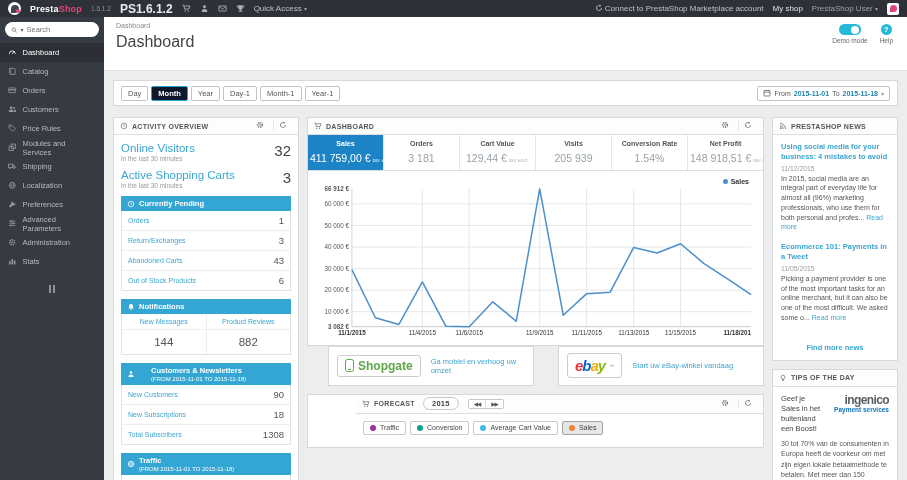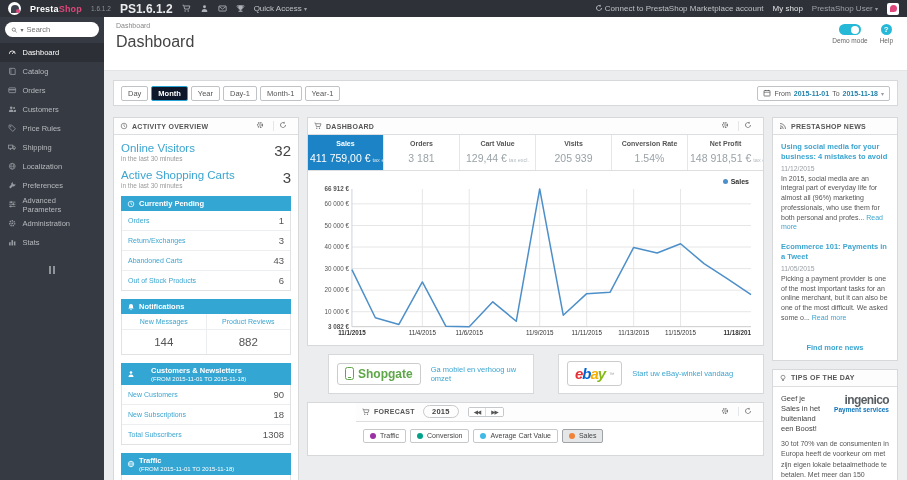--- a/index.html
+++ b/index.html
@@ -107,21 +107,21 @@
   .kpi .ks{font-size:5.5px;margin-left:2px;color:#b2babe;}
   .kpi.active{background:#1c84c6;}
   .kpi.active .kl,.kpi.active .kv{color:#fff;}
   .kpi.active .ks{color:#cfe4f2;}
   .chart-wrap{position:relative;padding:4px 2px 2px;}
   .chart-wrap svg{display:block;width:100%;}
   .chart-legend{position:absolute;top:7px;right:14px;font-size:7px;color:#333;font-weight:bold;display:flex;align-items:center;gap:3px;cursor:pointer;}
   .chart-legend .dot{width:5px;height:5px;border-radius:50%;display:inline-block;}
 
   
-  .mod-row{display:flex;gap:24px;margin-top:8px;padding-left:21px;}
+  .mod-row{display:flex;gap:24px;margin-top:0;padding-left:21px;}
   .mod-card{flex:1;min-width:0;height:40px;display:flex;align-items:center;gap:10px;padding:0 8px;}
   .logo-box{border:1px solid #ccc;border-radius:3px;padding:3px 7px;display:flex;align-items:center;gap:4px;flex:none;}
   .shopgate-txt{color:#5fa648;font-size:12px;font-weight:bold;}
   .phone{width:9px;height:13px;border:1.5px solid #5fa648;border-radius:2.5px;position:relative;}
   .phone i{position:absolute;left:2px;bottom:1px;width:3px;height:1.5px;background:#5fa648;}
   .ebay-txt{font-size:15px;font-weight:bold;letter-spacing:-1px;font-style:italic;}
   .tm{font-size:5px;color:#999;vertical-align:super;}
   .mod-link{color:#3ca5d0;font-size:7.5px;cursor:pointer;}
 
   
@@ -336,20 +336,26 @@
           <span><svg class="ic">
               <use href="#i-users"></use>
             </svg></span>
           <span class="nav-label">Customers</span>
         </div>
         <div class="nav-item">
           <span><svg class="ic">
               <use href="#i-tag"></use>
             </svg></span>
           <span class="nav-label">Price Rules</span>
+        </div>
+        <div class="nav-item">
+          <span><svg class="ic">
+              <use href="#i-modules"></use>
+            </svg></span>
+          <span class="nav-label">Modules and Services</span>
         </div>
         <div class="nav-item">
           <span><svg class="ic">
               <use href="#i-truck"></use>
             </svg></span>
           <span class="nav-label">Shipping</span>
         </div>
         <div class="nav-item">
           <span><svg class="ic">
               <use href="#i-globe"></use>

